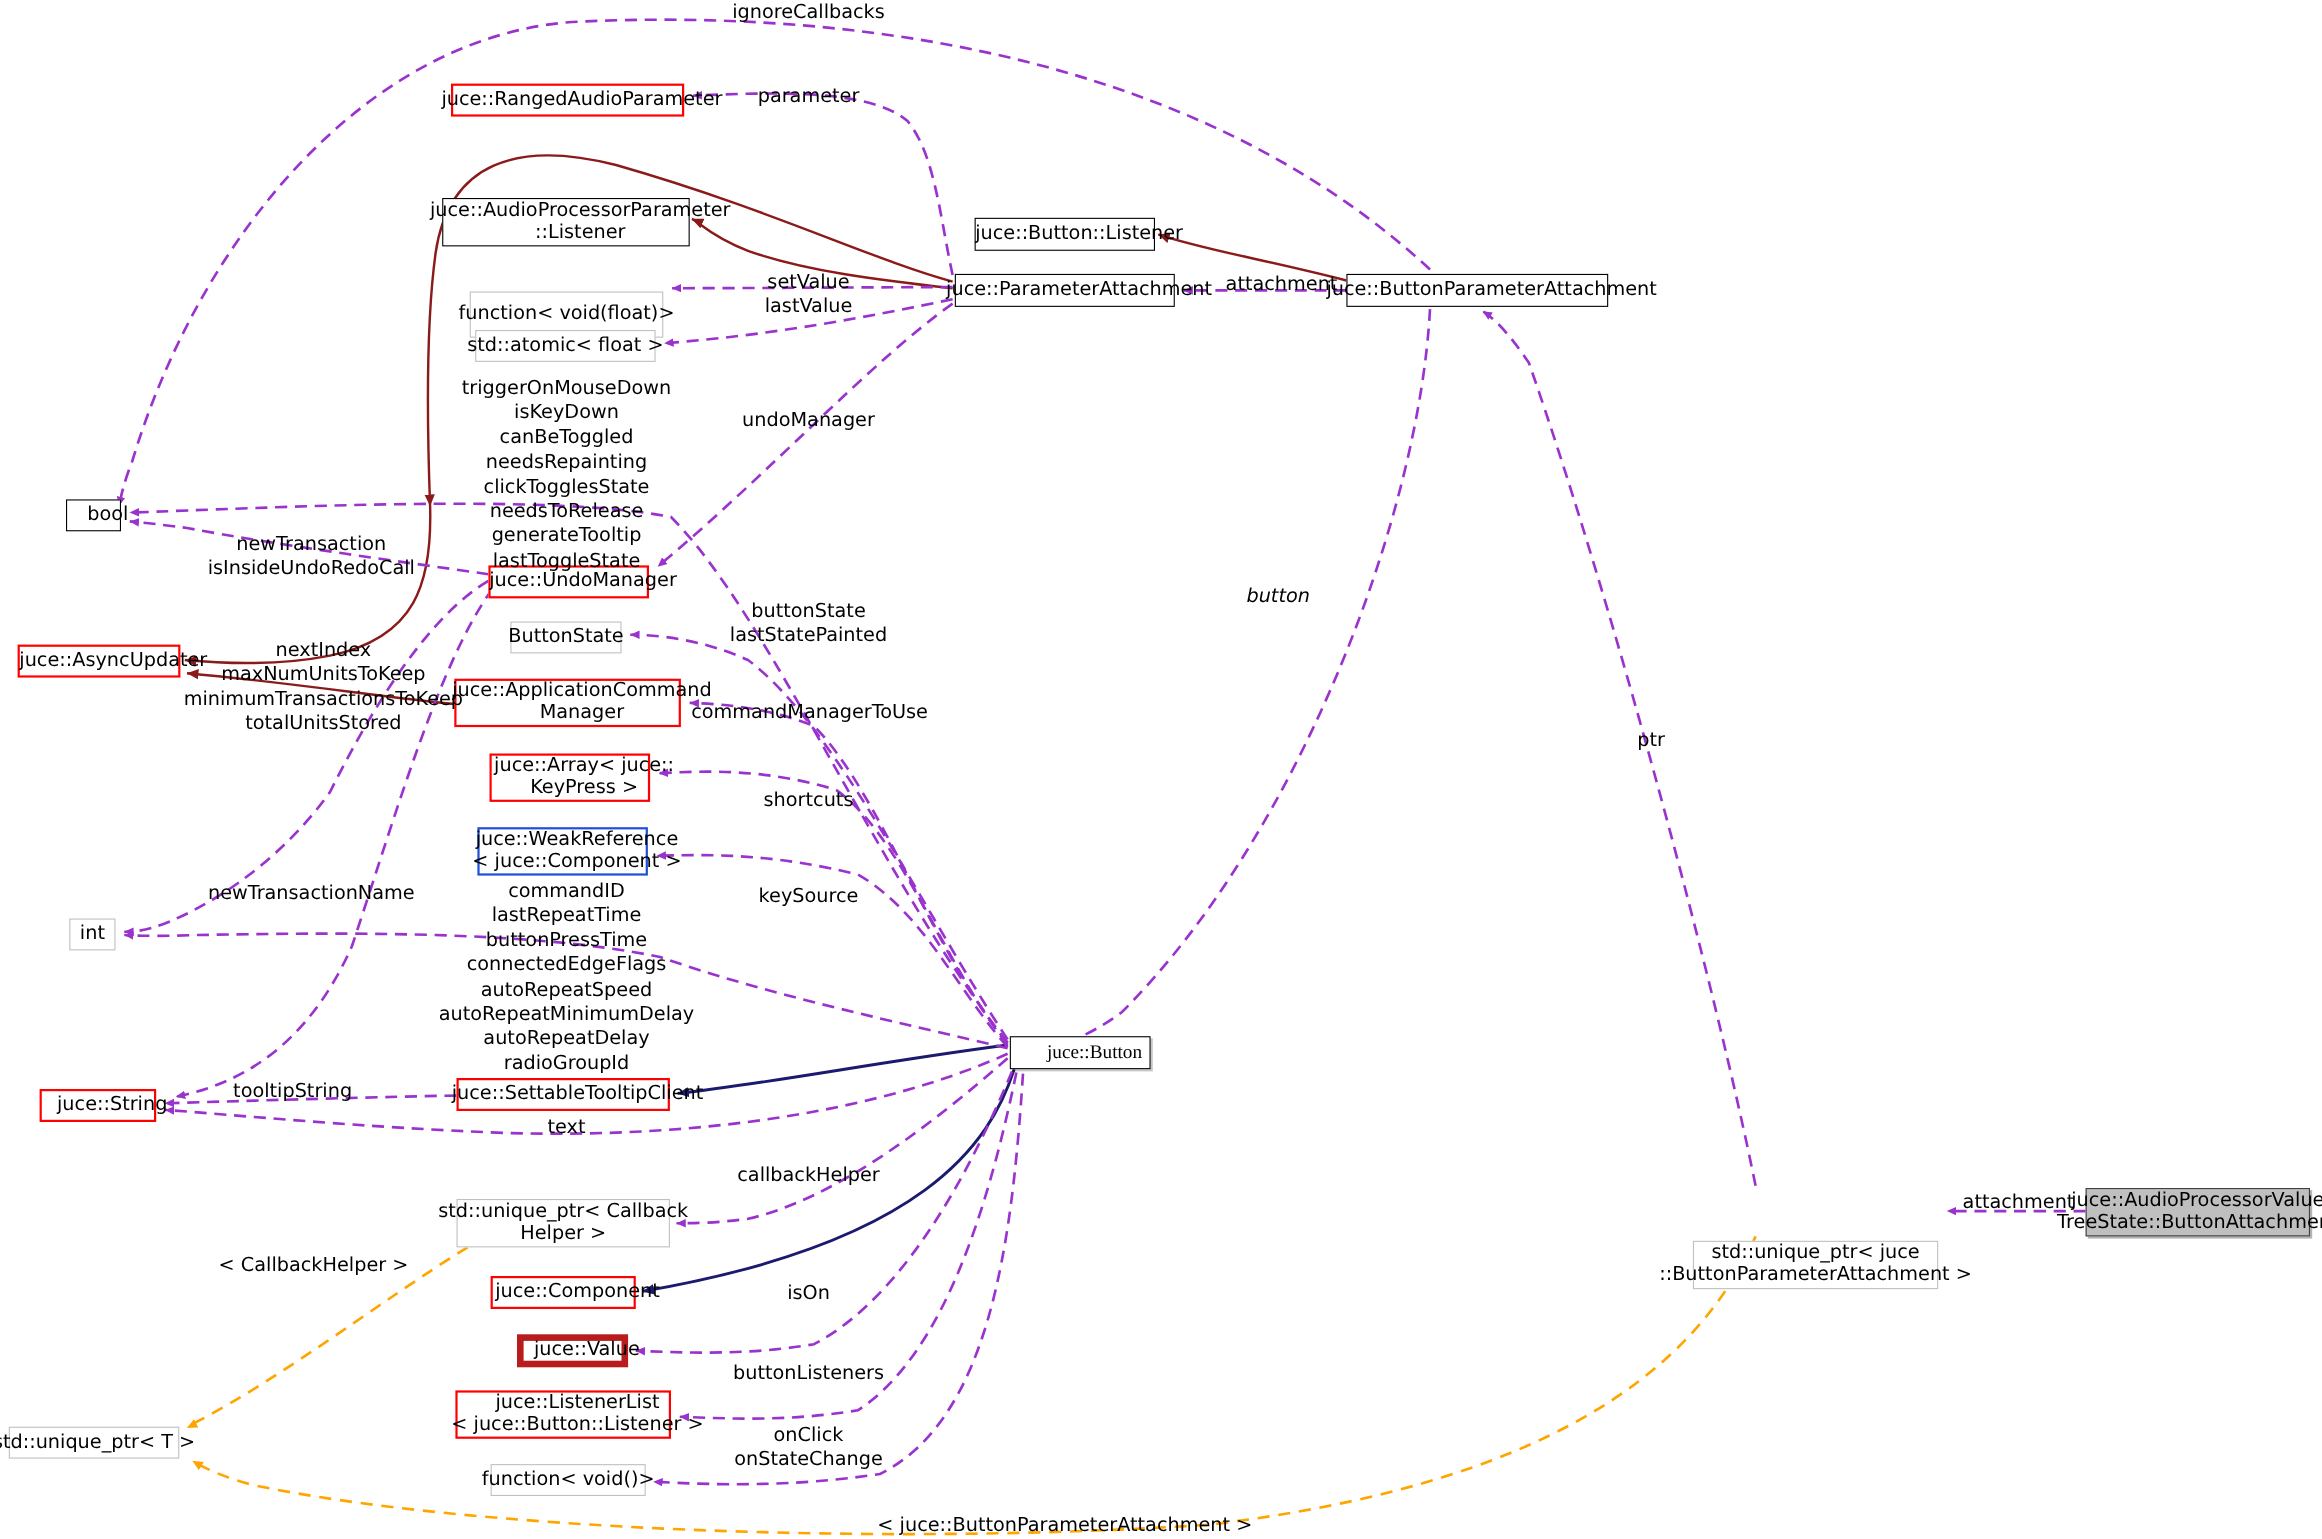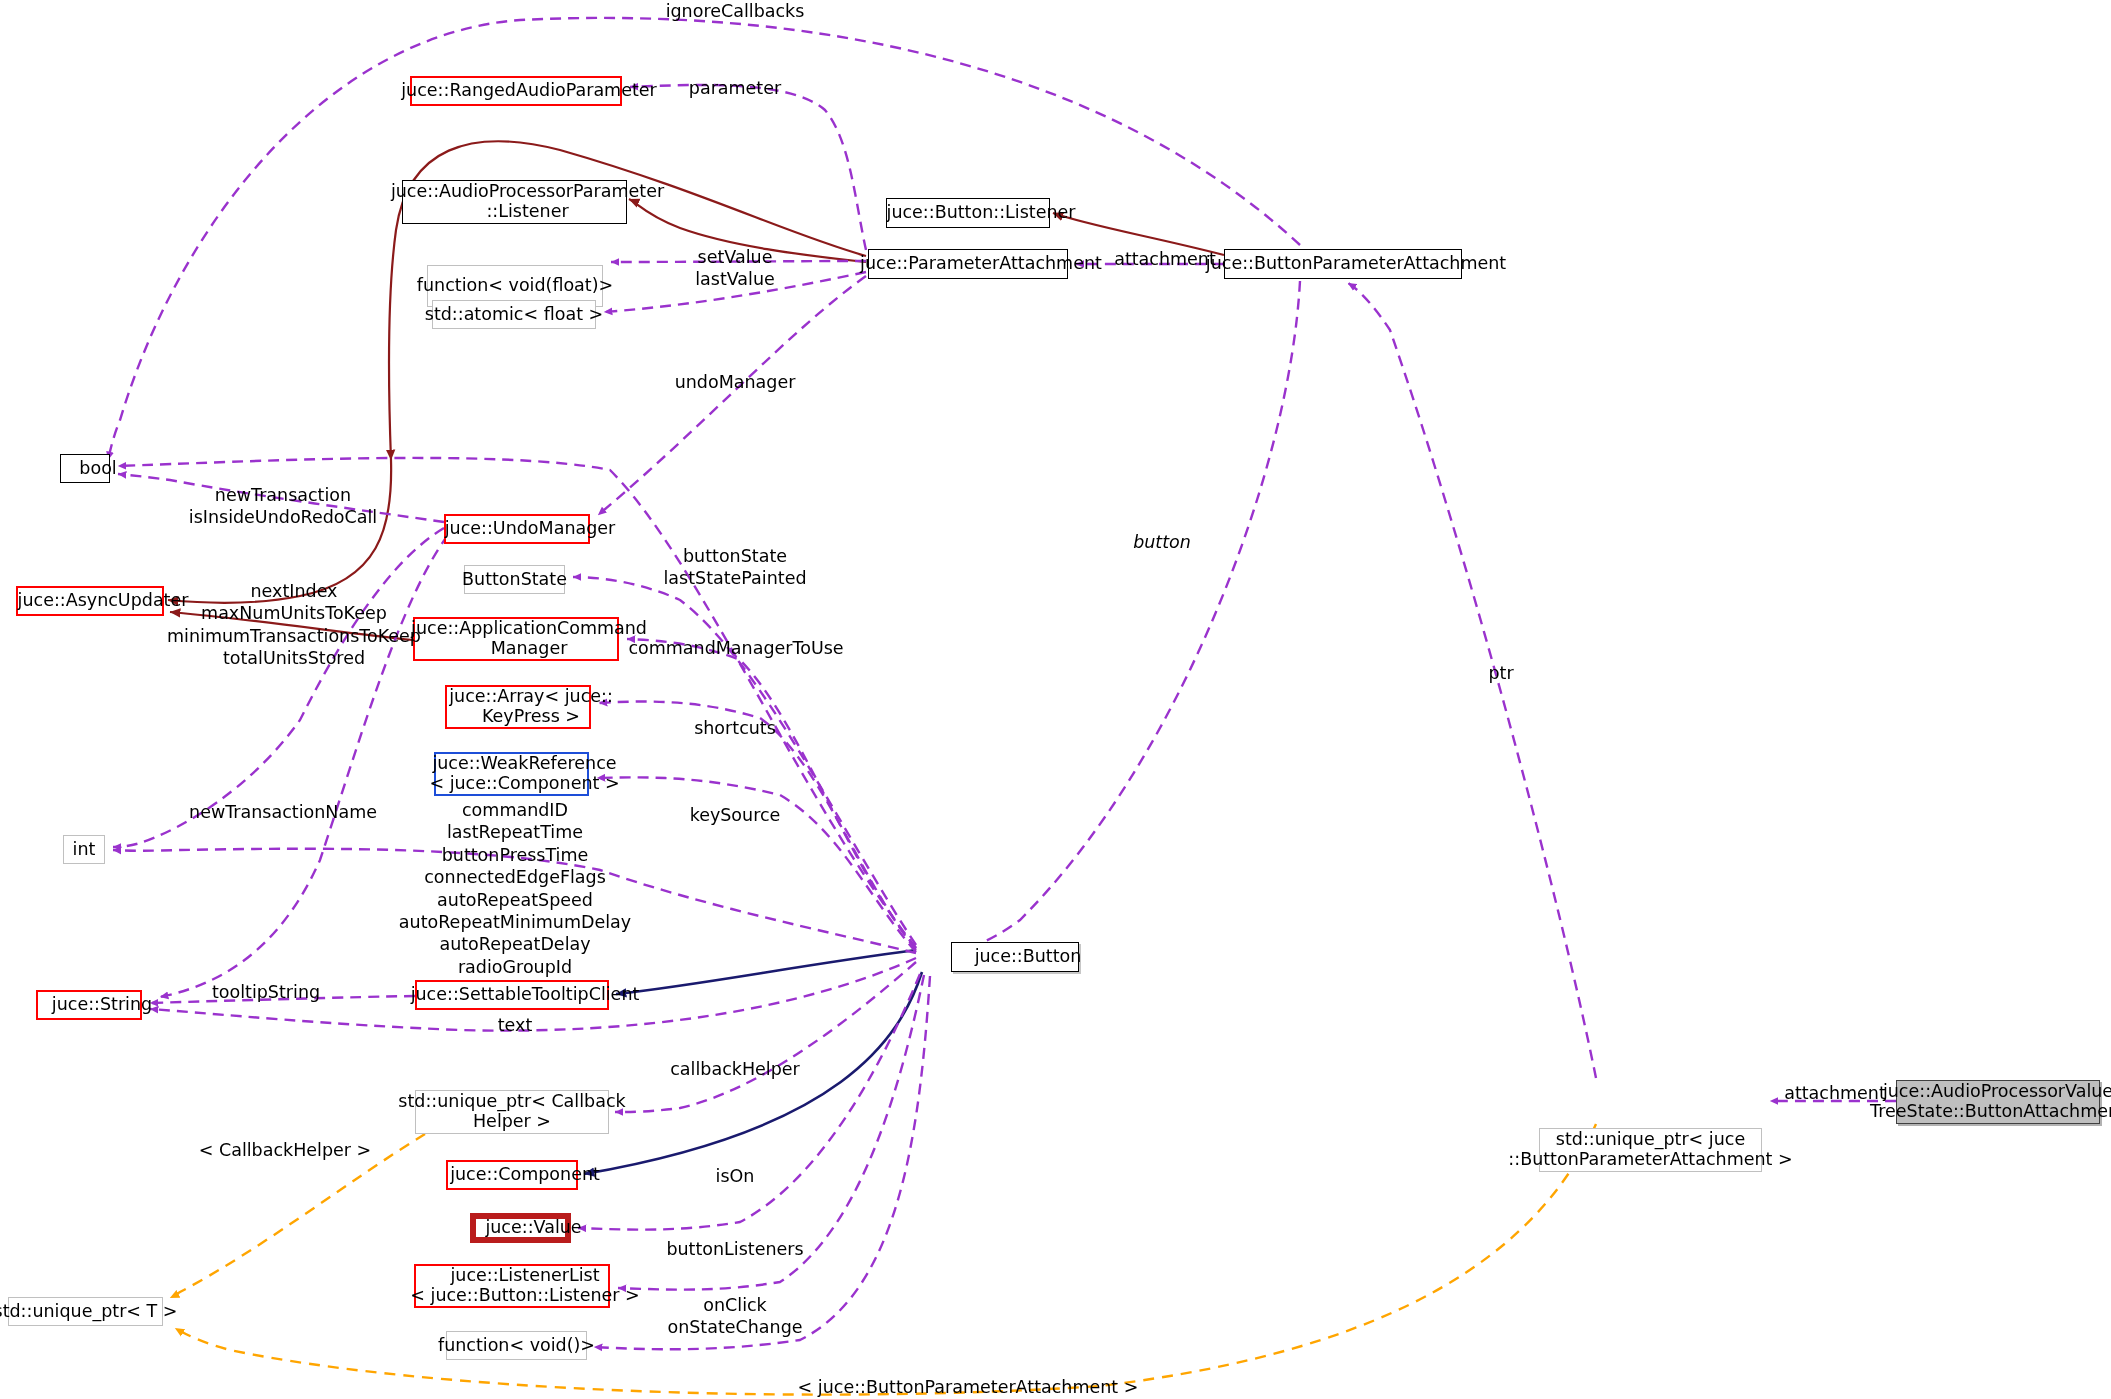--- a/index.html
+++ b/index.html
@@ -157,21 +157,21 @@
 Manager</div>
 
   <div class="node black" style="left:445px;top:685px;width:146px;height:44px;border:2px solid #ff0000;">juce::Array&lt; juce::
 KeyPress &gt;</div>
 
   <div class="node black" style="left:434px;top:752px;width:155px;height:44px;border:2px solid #1d4ed8;">juce::WeakReference
 &lt; juce::Component &gt;</div>
 
   <div class="node plain" style="left:63px;top:835px;width:42px;height:29px;">int</div>
 
-  <div class="node black shadow" style="left:951px;top:942px;width:128px;height:30px;">juce::Button</div>
+  <div class="node black shadow" style="left:918px;top:942px;width:128px;height:30px;font-family:Liberation Serif, serif;">juce::Button</div>
 
   <div class="node black" style="left:36px;top:990px;width:106px;height:30px;border:2px solid #ff0000;">juce::String</div>
 
   <div class="node black" style="left:415px;top:980px;width:194px;height:30px;border:2px solid #ff0000;">juce::SettableTooltipClient</div>
 
   <div class="node plain" style="left:415px;top:1090px;width:194px;height:44px;">std::unique_ptr&lt; Callback
 Helper &gt;</div>
 
   <div class="node black" style="left:446px;top:1160px;width:132px;height:30px;border:2px solid #ff0000;">juce::Component</div>
 
@@ -188,20 +188,28 @@
 
   <div class="node plain" style="left:8px;top:1297px;width:155px;height:29px;">std::unique_ptr&lt; T &gt;</div>
 
   <div class="node plain" style="left:446px;top:1331px;width:141px;height:29px;">function&lt; void()&gt;</div>
 
   <div class="elabel" style="left:735px;top:0px;">ignoreCallbacks</div>
   <div class="elabel" style="left:735px;top:77px;">parameter</div>
   <div class="elabel" style="left:735px;top:246px;">setValue
 lastValue</div>
   <div class="elabel" style="left:1165px;top:248px;">attachment</div>
+  <div class="elabel" style="left:515px;top:342px;">triggerOnMouseDown
+isKeyDown
+canBeToggled
+needsRepainting
+clickTogglesState
+needsToRelease
+generateTooltip
+lastToggleState</div>
   <div class="elabel" style="left:735px;top:371px;">undoManager</div>
   <div class="elabel" style="left:283px;top:484px;">newTransaction
 isInsideUndoRedoCall</div>
   <div class="elabel" style="left:735px;top:545px;">buttonState
 lastStatePainted</div>
   <div class="elabel" style="left:294px;top:580px;">nextIndex
 maxNumUnitsToKeep
 minimumTransactionsToKeep
 totalUnitsStored</div>
   <div class="elabel" style="left:736px;top:637px;">commandManagerToUse</div>

